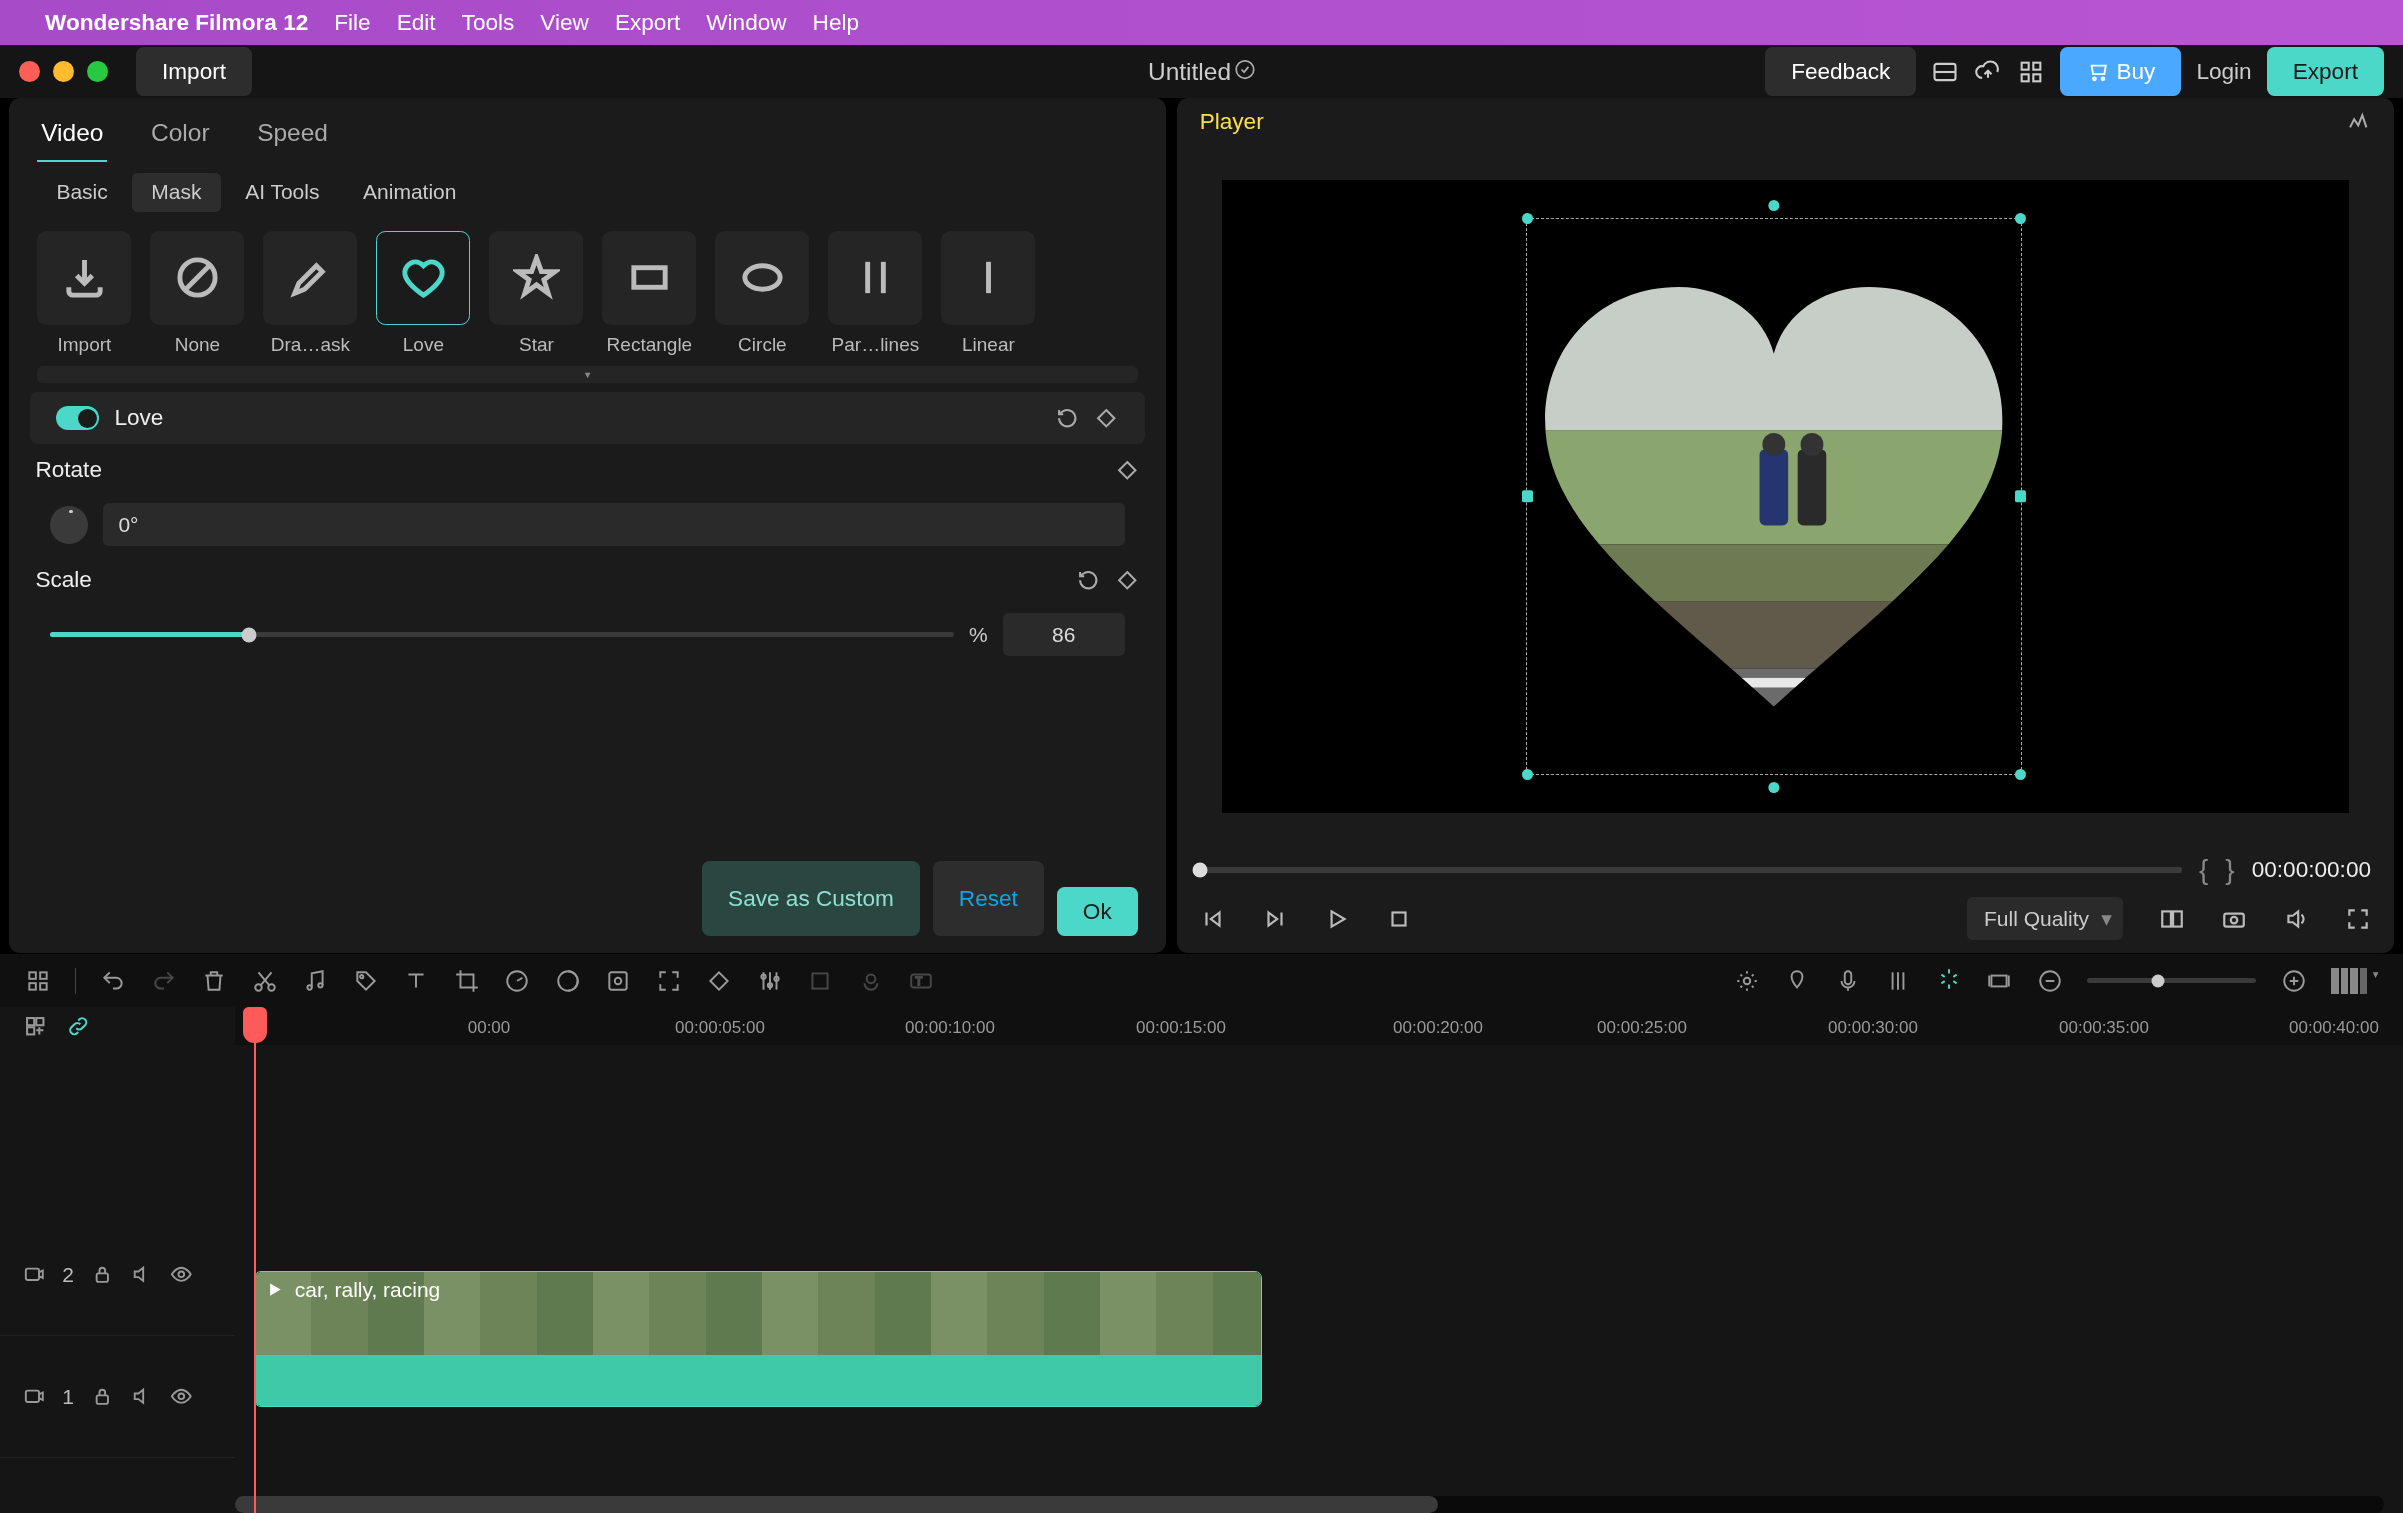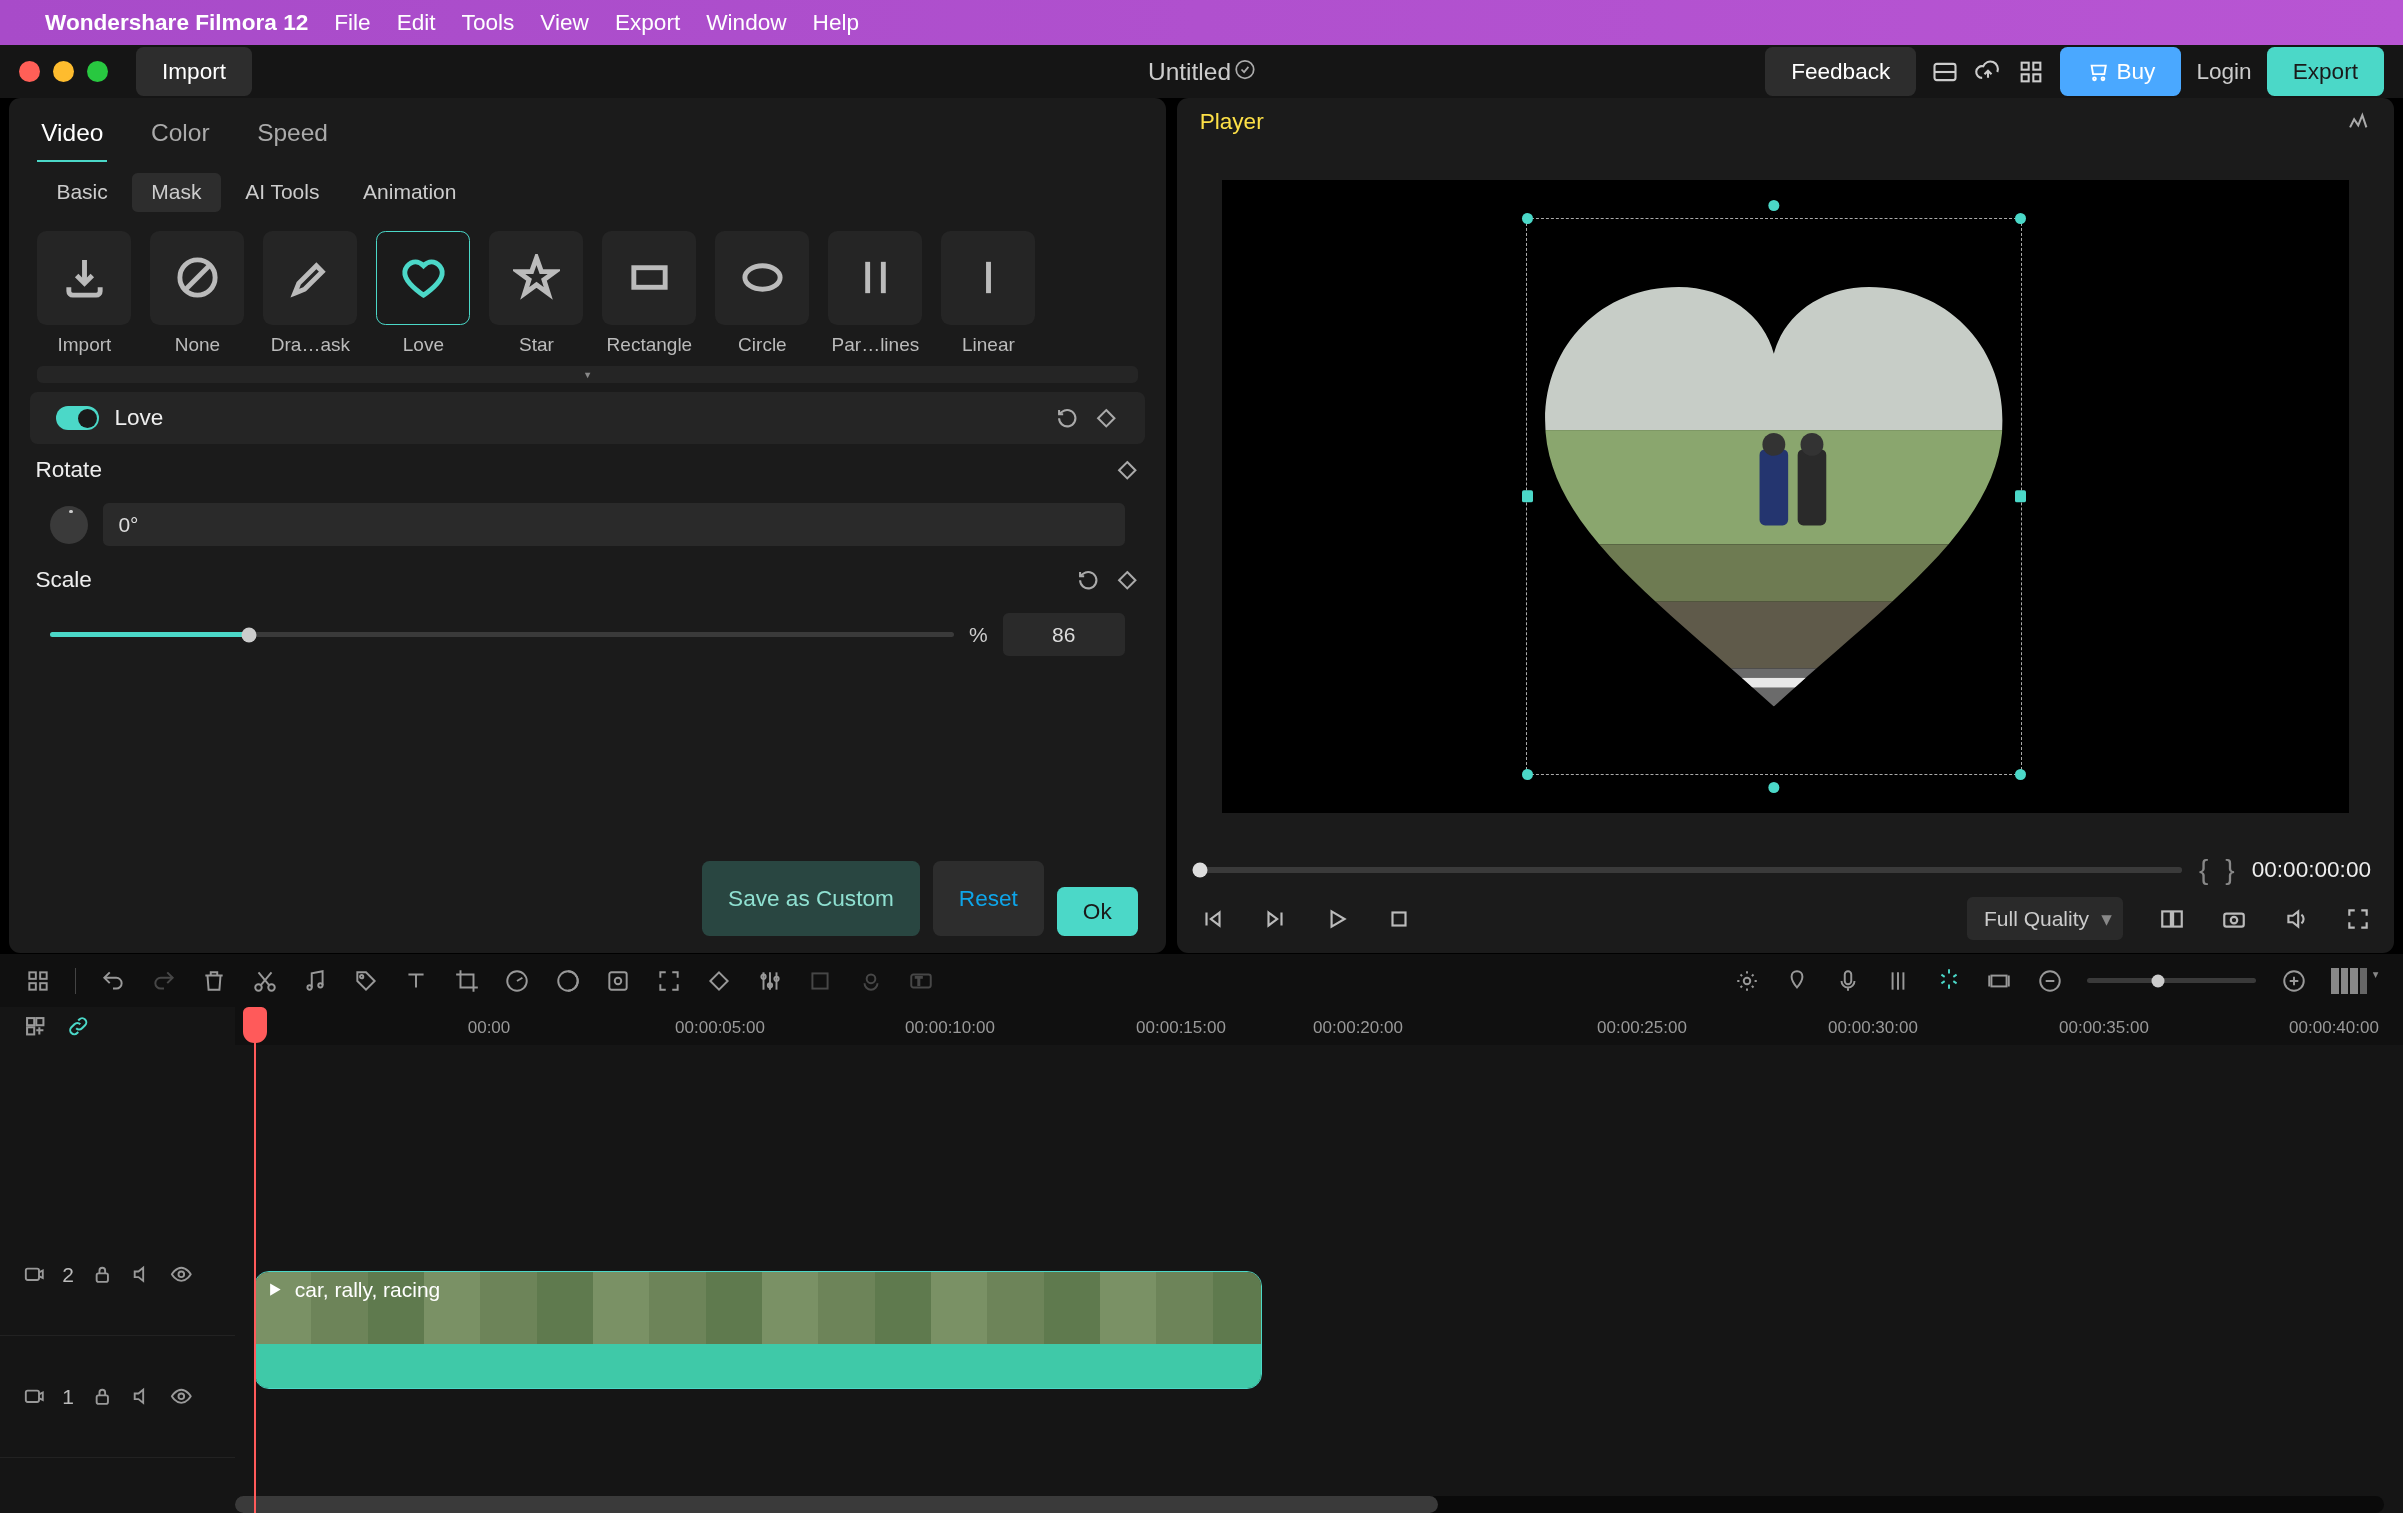--- a/index.html
+++ b/index.html
@@ -86,21 +86,21 @@
 .ruler{height:38px; background:#1b1b1b; position:relative; margin-left:235px;}
 .ruler-tick{position:absolute; top:11.3px; color:#999; font-size:17px; transform:translateX(-50%);}
 .tl-body{flex:1; display:flex; position:relative;}
 .track-headers{width:235px; background:#151515;}
 .track-head{height:122px; display:flex; align-items:center; gap:17px; padding:0 22.6px; border-bottom:0.9px solid #222;}
 .track-head svg{width:22.6px;height:22.6px;stroke:#999;fill:none;stroke-width:2;}
 .track-num{color:#bbb; font-size:21px;}
 .tracks{flex:1; position:relative; background:#151515;}
 .playhead{position:absolute; left:19px; top:-38px; bottom:0; width:1.9px; background:#ff5a5a; z-index:5;}
 .playhead::before{content:""; position:absolute; top:0; left:-11.3px; width:24.5px; height:36px; background:#ff5a5a; border-radius:5.6px 5.6px 11.3px 11.3px;}
-.clip{position:absolute; left:19px; top:226px; width:1008px; height:118px; border:1.9px solid #4bd8c8; border-radius:15px; overflow:hidden;}
+.clip{position:absolute; left:19px; top:226px; width:1008px; height:136px; border:1.9px solid #4bd8c8; border-radius:7px; overflow:hidden;}
 .clip-video{height:62%; background:repeating-linear-gradient(to right,#7a9165,#7a9165 56px,#6d8459 56px,#6d8459 113px,#5f7a4e 113px,#5f7a4e 169px); position:relative;}
 .clip-audio{height:38%; background:#3fc9a8;}
 .clip-label{position:absolute; top:5.6px; left:9.4px; display:flex; align-items:center; gap:9.4px; color:#fff; font-size:21px;}
 .clip-label svg{width:21px;height:21px;fill:#fff;}
 .hscroll{position:absolute; bottom:0; left:235px; right:19px; height:17px; background:#0a0a0a; border-radius:8.5px;}
 .hscroll-thumb{position:absolute; left:0; width:56%; height:100%; background:#3a3a3a; border-radius:8.5px;}
 .tl-zoom-track{height:4.7px;background:#3a3a3a;border-radius:2.8px;position:relative;width:169px;}
 .tl-zoom-thumb{position:absolute;left:42%;top:50%;width:13px;height:13px;background:#ccc;border-radius:50%;transform:translate(-50%,-50%);}
 .track-spacer{height:169px;}
 .sel-rect .ht{top:-5.6px;} .sel-rect .hb{bottom:-5.6px;} .sel-rect .hl{left:-5.6px;} .sel-rect .hr{right:-5.6px;}
@@ -522,21 +522,21 @@
       <svg viewBox="0 0 24 24" width="24.5" height="24.5" stroke="#4bd8c8" fill="none" stroke-width="2">
           <path d="M10 14a4 4 0 0 0 5.7 0l3-3a4 4 0 0 0-5.7-5.7l-1 1"></path>
           <path d="M14 10a4 4 0 0 0-5.7 0l-3 3a4 4 0 0 0 5.7 5.7l1-1"></path>
         </svg>
     </div>
     <div class="ruler">
       <span class="ruler-tick" style="left:19px">00:00</span>
       <span class="ruler-tick" style="left:250px">00:00:05:00</span>
       <span class="ruler-tick" style="left:480px">00:00:10:00</span>
       <span class="ruler-tick" style="left:711px">00:00:15:00</span>
-      <span class="ruler-tick" style="left:888px">00:00:20:00</span>
+      <span class="ruler-tick" style="left:968px">00:00:20:00</span>
       <span class="ruler-tick" style="left:1172px">00:00:25:00</span>
       <span class="ruler-tick" style="left:1403px">00:00:30:00</span>
       <span class="ruler-tick" style="left:1634px">00:00:35:00</span>
       <span class="ruler-tick" style="left:1864px">00:00:40:00</span>
 
     </div>
   </div>
 
   <div class="tl-body">
     <div class="track-headers">

